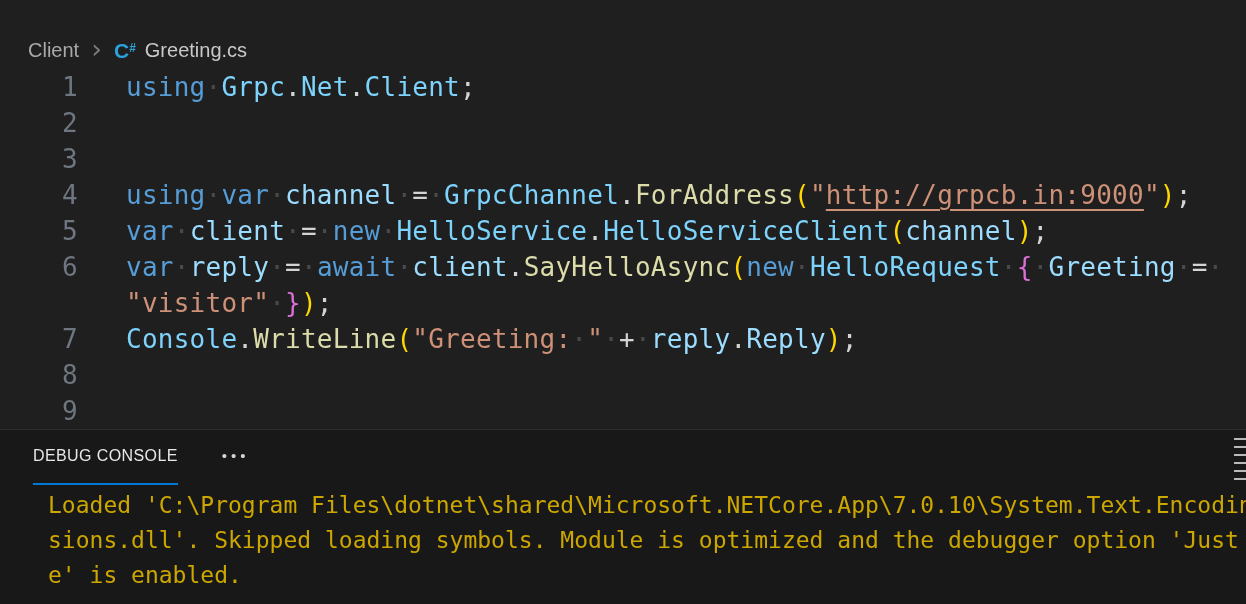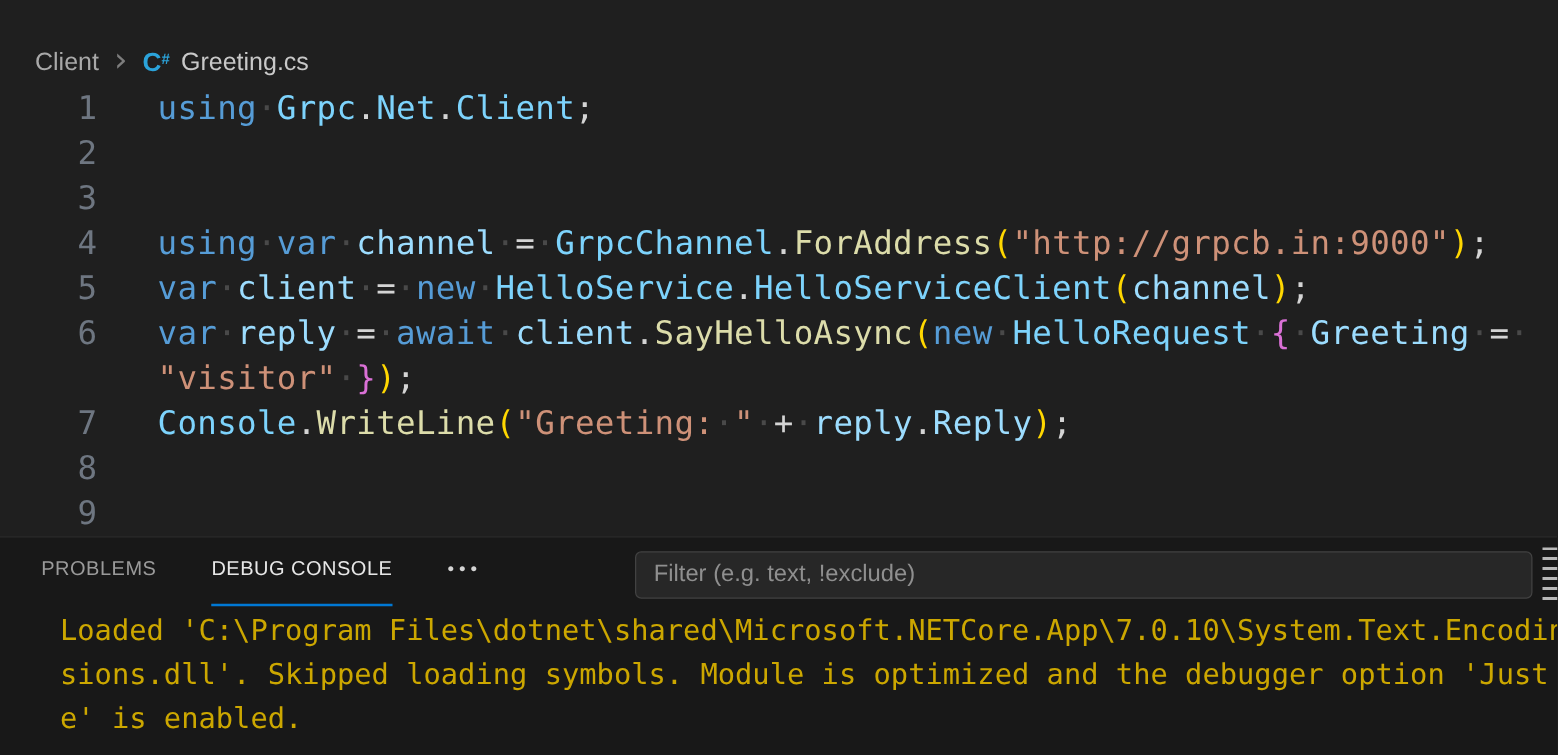--- a/index.html
+++ b/index.html
@@ -21,21 +21,21 @@
   .editor { height:360px; }
   .code-row { display:flex; height:36px; line-height:36px;
               font-family:"DejaVu Sans Mono", monospace; font-size:26px; letter-spacing:0.25px; }
   .gutter { width:126px; padding-right:48px; text-align:right; color:#6e7681; flex:none; }
   .code { white-space:pre; overflow:hidden; }
   .tk-kw   { color:#569cd6; }
   .tk-type { color:#7dd3fc; }
   .tk-var  { color:#9cdcfe; }
   .tk-meth { color:#dcdcaa; }
   .tk-str  { color:#ce9178; }
-  .tk-url  { color:#ce9178; text-underline-offset:5px; }
+  .tk-url  { color:#ce9178; text-decoration:underline; text-underline-offset:5px; }
   .tk-punc { color:#d4d4d4; }
   .tk-b1   { color:#ffd700; }
   .tk-b2   { color:#da70d6; }
   .tk-ws   { color:#494949; }
 
   
   .panel { position:absolute; left:0; right:0; top:397px; bottom:0;
            background:#181818; border-top:1px solid #2b2b2b; }
   .panel-header { position:relative; height:55px; display:flex; align-items:stretch; }
   .tabs { display:flex; margin-left:33px; }
@@ -110,25 +110,23 @@
       </div>
       <div class="code-row">
         <div class="gutter">9</div>
         <div class="code"></div>
       </div>
     </div>
 
   <div class="panel">
     <div class="panel-header">
       <div class="tabs" id="panel-tabs">
-          <div class="tab">PROBLEMS</div>
           <div class="tab active">DEBUG CONSOLE</div>
         </div>
       <div class="more-btn">•••</div>
-      <input class="filter-box" type="text" placeholder="Filter (e.g. text, !exclude)" style="">
       <div class="lines-icon"></div>
     </div>
     <div class="console" id="console-output">
         <div class="console-line c-yellow">Loaded 'C:\Program Files\dotnet\shared\Microsoft.NETCore.App\7.0.10\System.Text.Encodin</div>
         <div class="console-line c-yellow">sions.dll'. Skipped loading symbols. Module is optimized and the debugger option 'Just</div>
         <div class="console-line c-yellow">e' is enabled.</div>
       </div>
   </div>
 
 </div>

